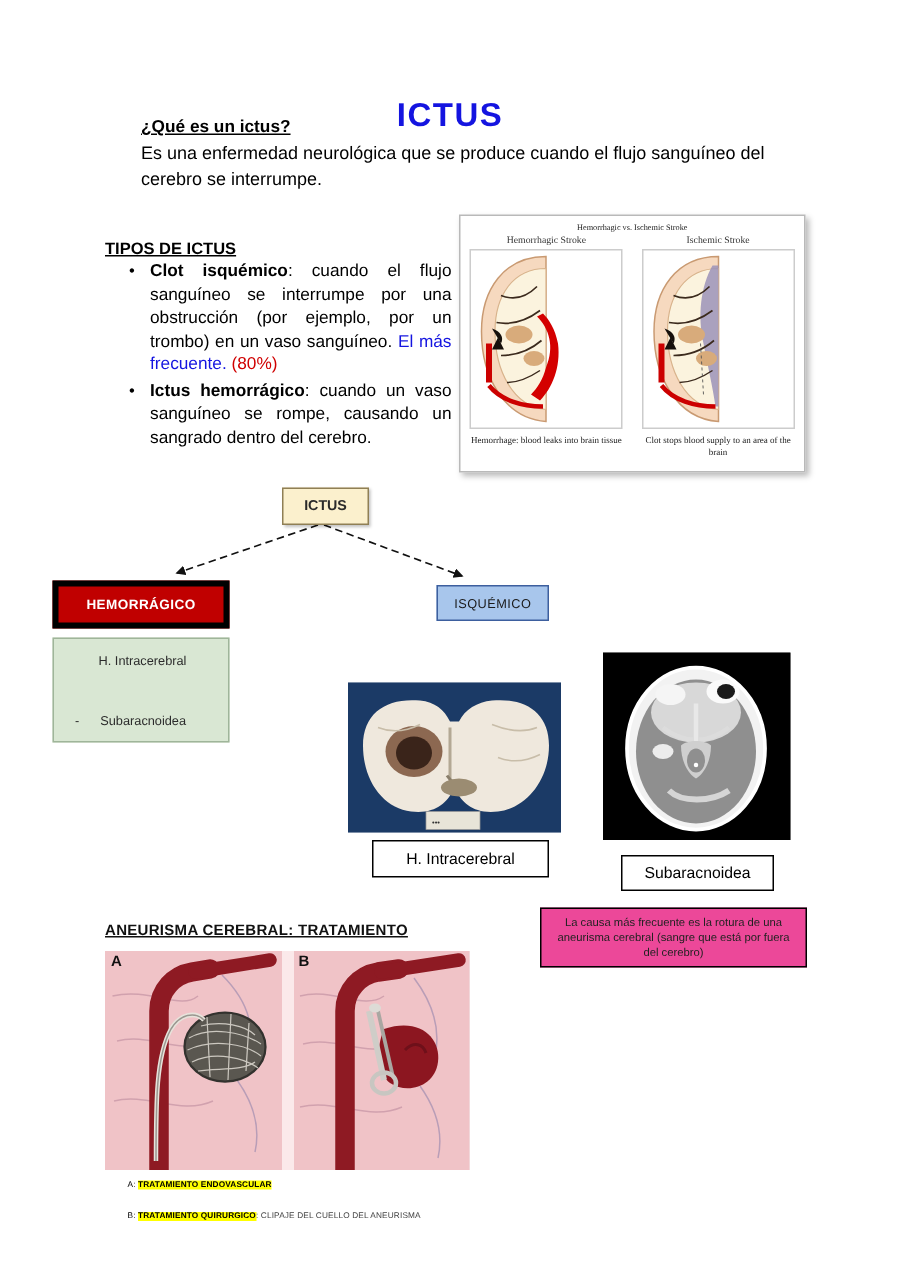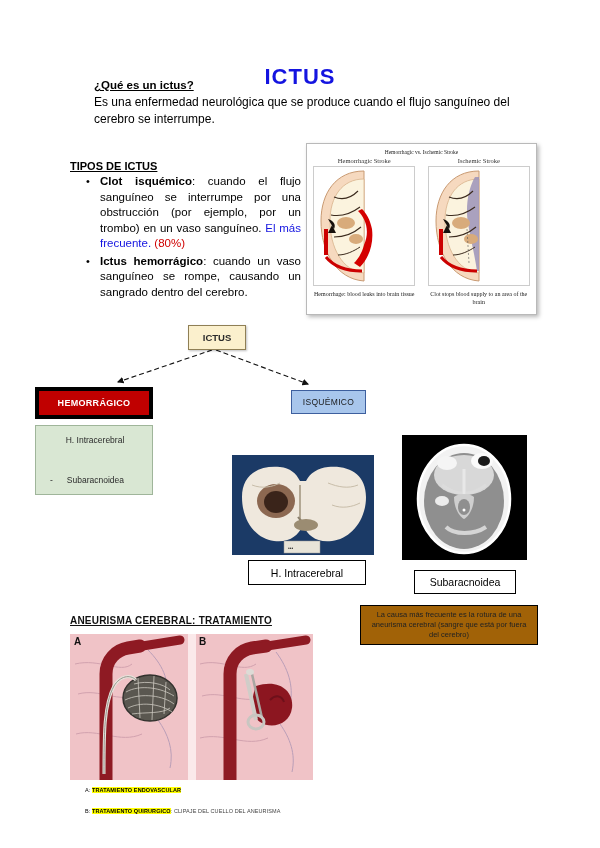--- a/index.html
+++ b/index.html
@@ -276,21 +276,21 @@
     justify-content: center;
     box-sizing: border-box;
   }
   .causa-box {
     position: absolute;
     top: 605px;
     left: 360px;
     width: 178px;
     height: 40px;
     border: 1px solid #000;
-    background: #a16207;
+    background: #ec4899;
     box-sizing: border-box;
     font-size: 7.5px;
     line-height: 10px;
     color: #222;
     text-align: center;
     padding: 4px 5px;
   }
 
   
   .aneurisma-heading {

